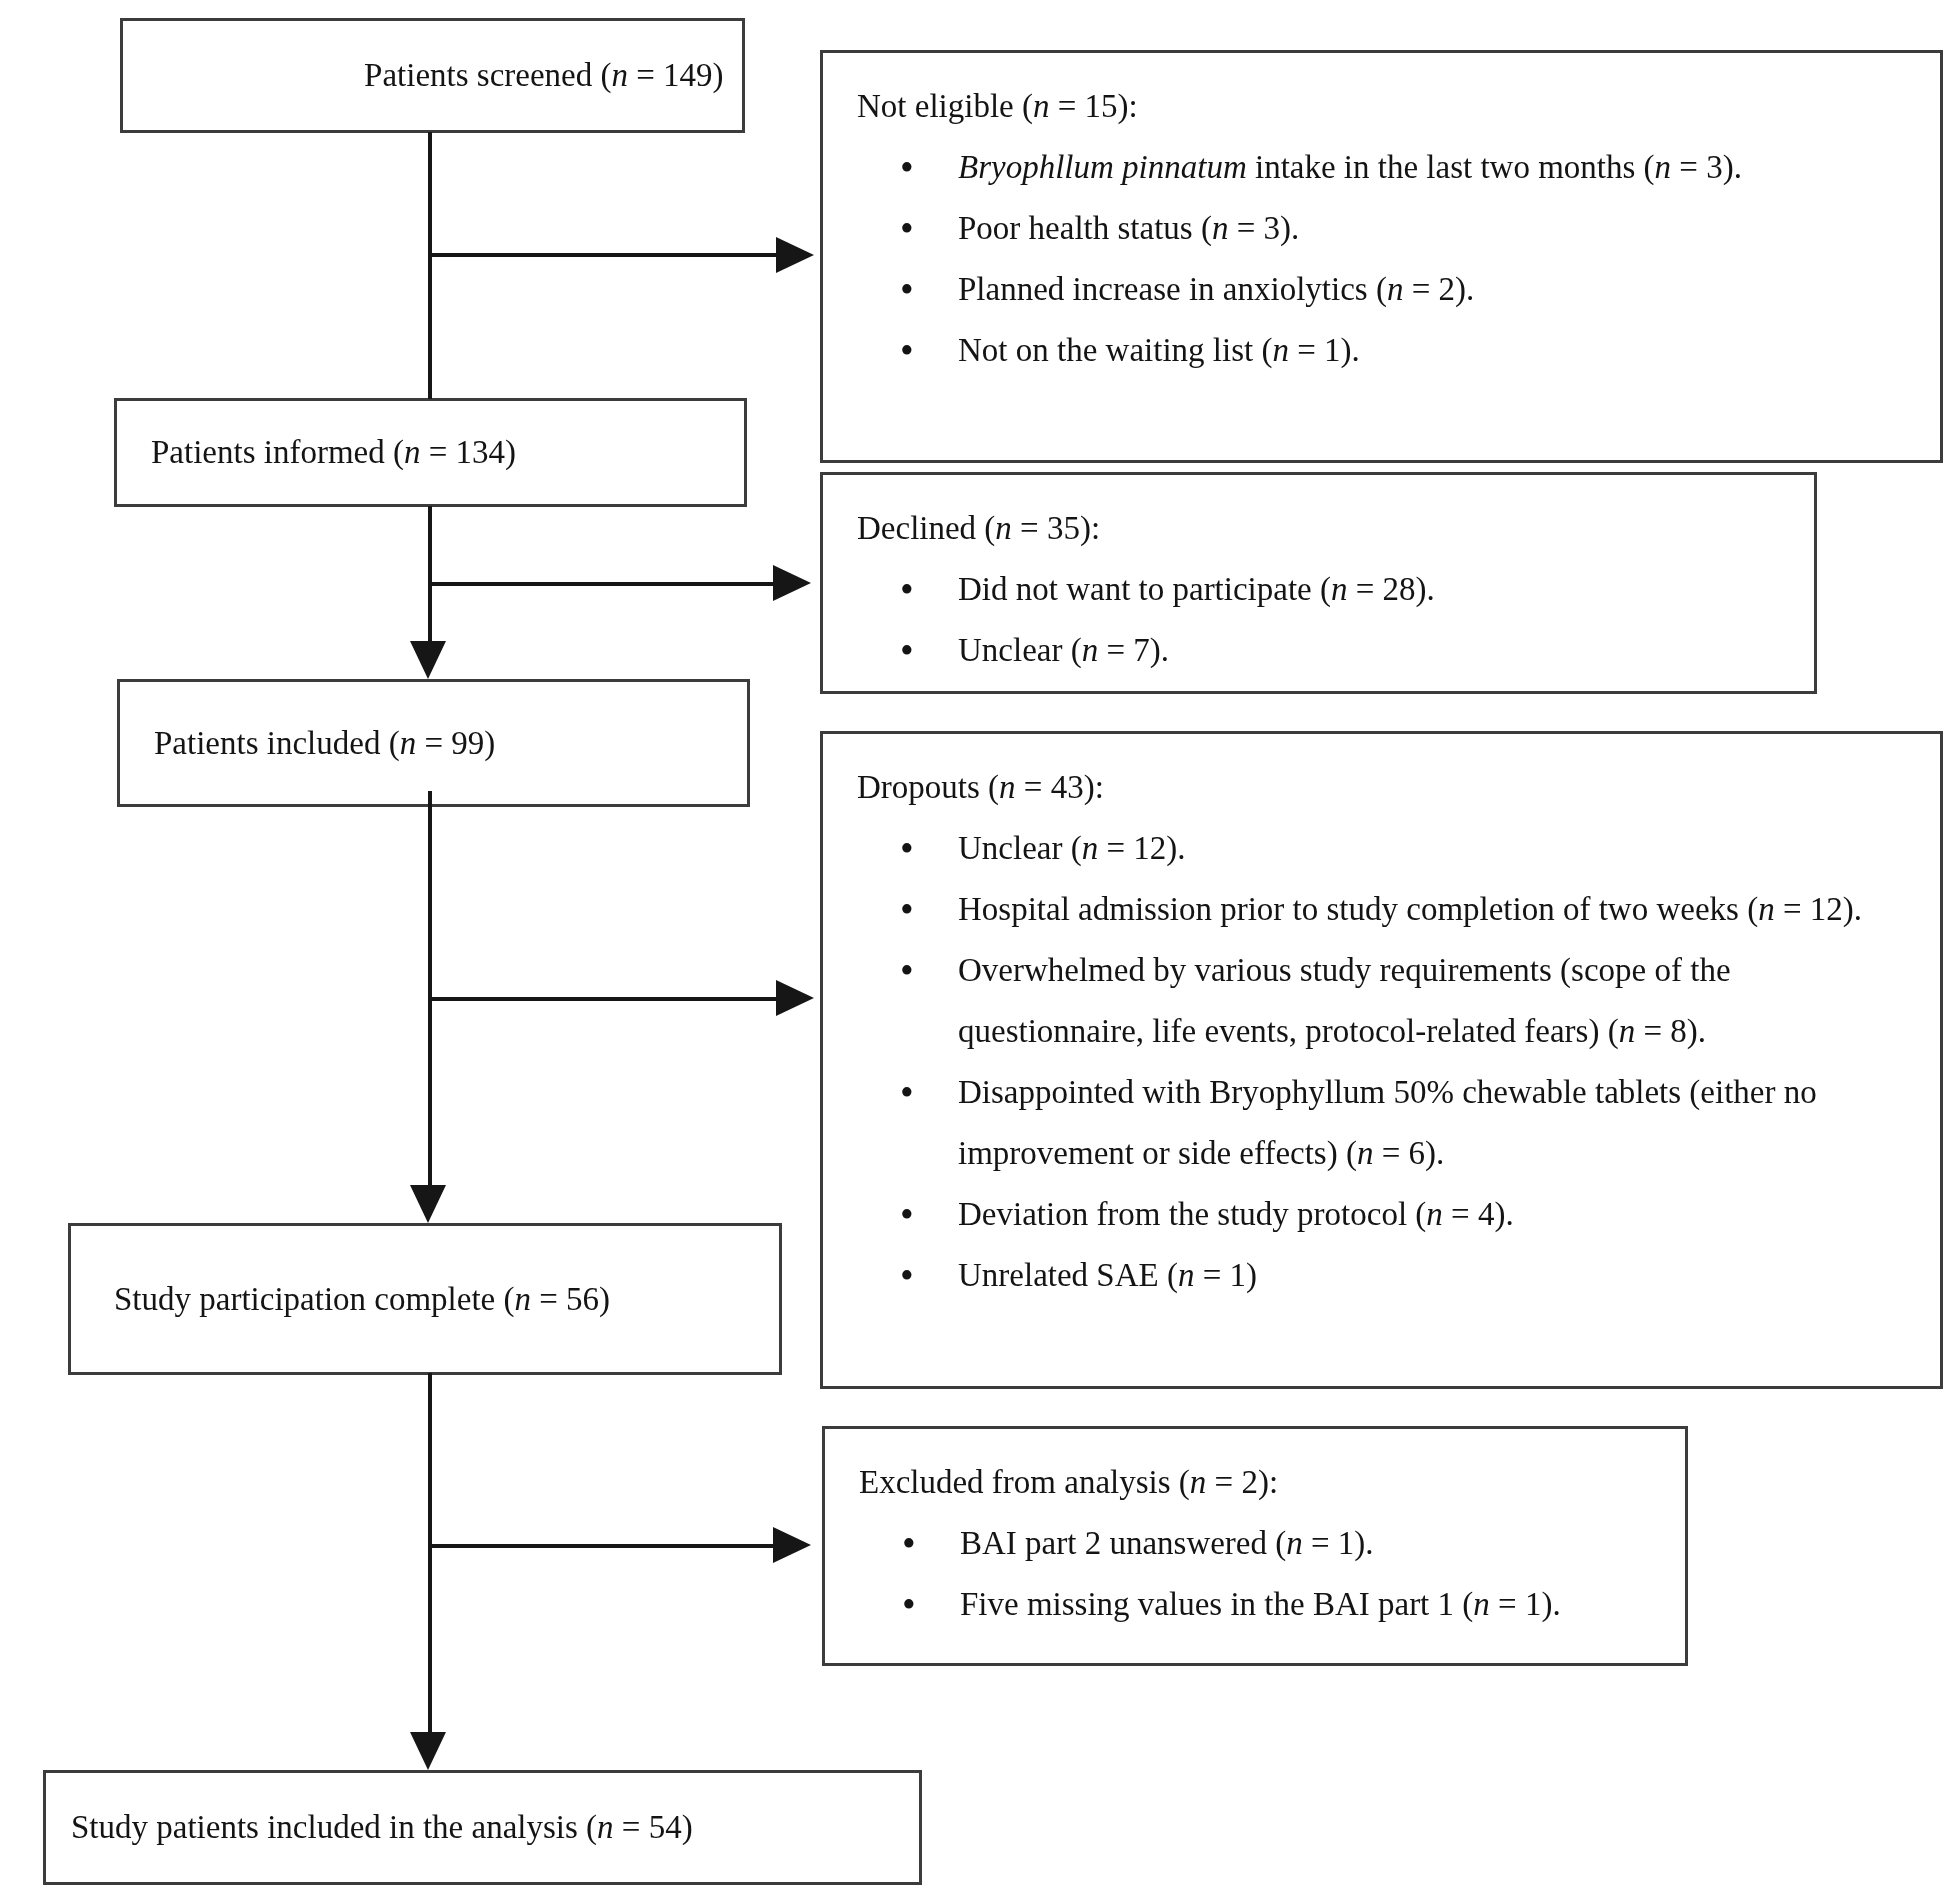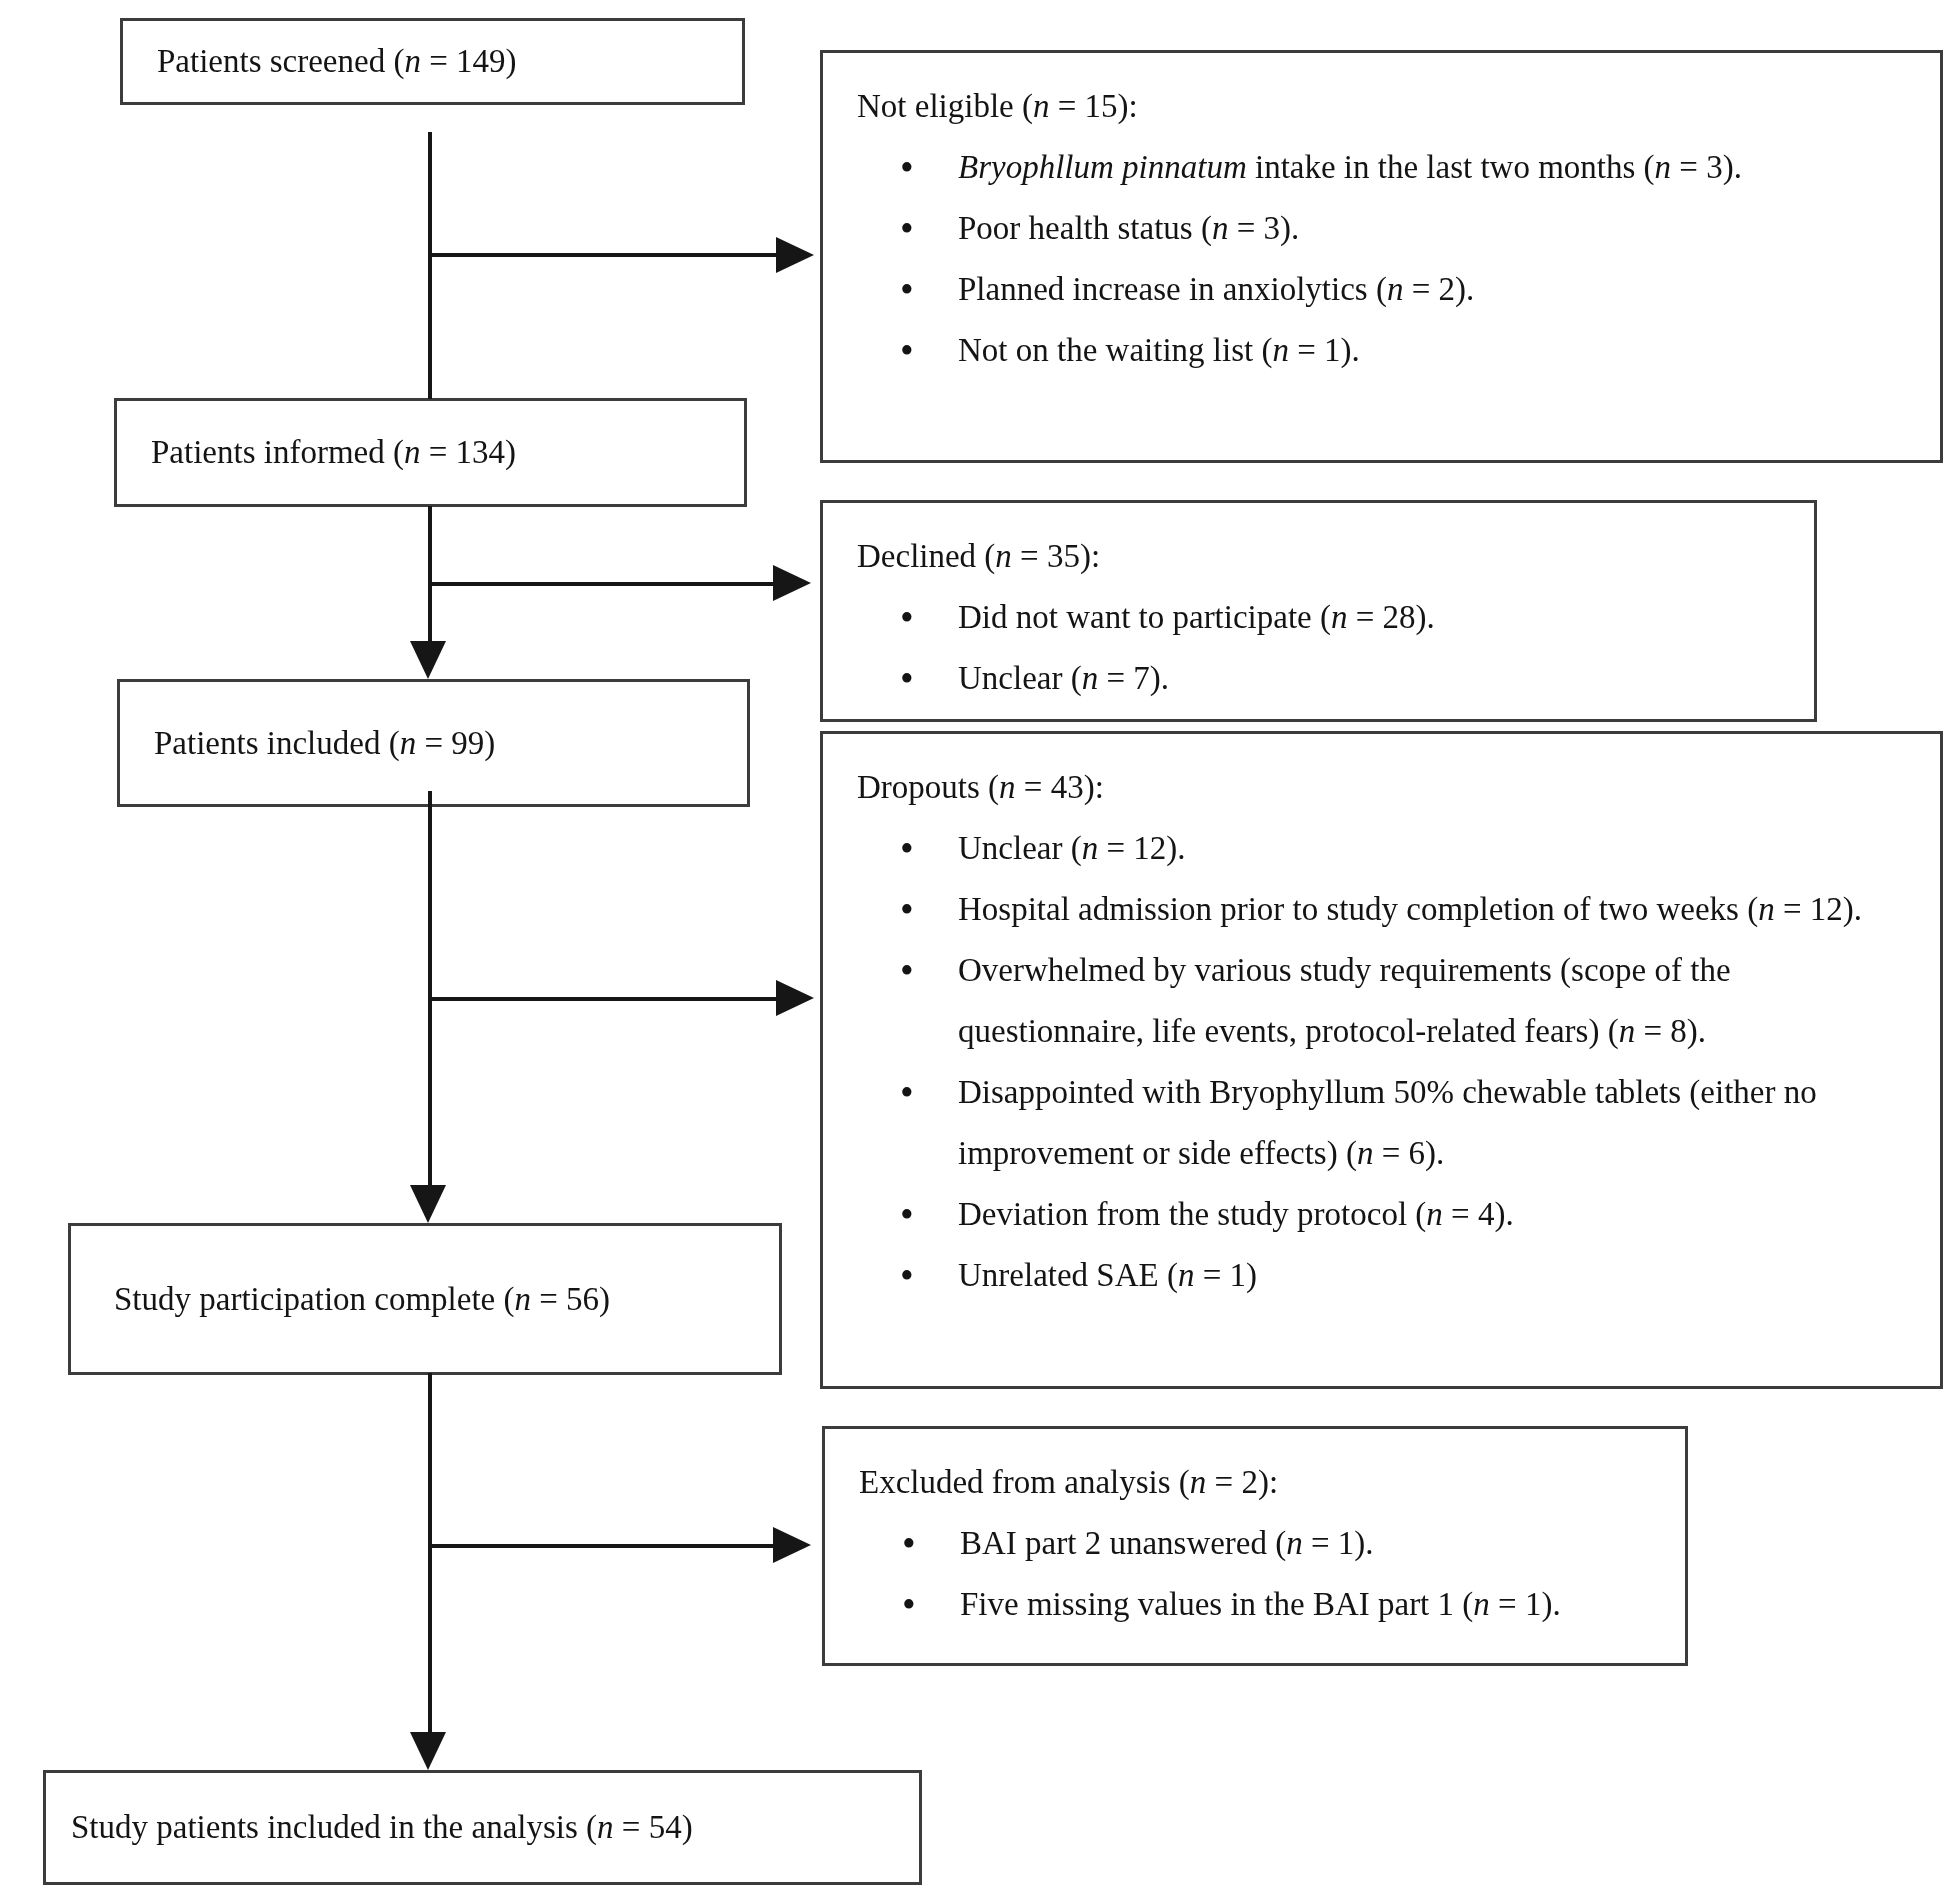--- a/index.html
+++ b/index.html
@@ -18,37 +18,37 @@
     box-sizing:border-box;
     border:3.7px solid var(--box-border);
     background:var(--background);
     display:flex;align-items:center;
     font-size:33px;
     padding:0 18.4px 0 34px;
     white-space:nowrap;
   }
   .fbox.pad70{padding-left:43px;}
   .fbox.pad40{padding-left:24.6px;}
-  #box-screened {left:120px; top:18.4px;   width:625px; height:87px;}
+  #box-screened {left:120px; top:18.4px;   width:625px; height:115px;justify-content:flex-end;}
   #box-informed {left:114px; top:398px;  width:633px; height:109px;}
   #box-included {left:117px; top:679px; width:633px; height:128px;}
   #box-complete {left:68px; top:1223px; width:714px; height:152px;}
   #box-analysis {left:15.4px;  top:1770px; width:879px; height:115px;margin-left:28px;}
 
   
   .sbox{
     position:absolute;
     box-sizing:border-box;
     border:3.7px solid var(--box-border);
     background:var(--background);
     font-size:33px;
     padding:23.4px 21.5px 0 34px;
   }
   #box-not-eligible {left:820px; top:21.5px;   width:1123px; height:413px;margin-top:28px;}
-  #box-declined     {left:820px; top:472px;  width:997px; height:222px;margin-top:28px;}
+  #box-declined     {left:820px; top:472px;  width:997px; height:222px;}
   #box-dropouts     {left:820px; top:731px; width:1123px; height:658px;}
   #box-excluded     {left:822px; top:1426px; width:866px; height:240px;}
 
   .stitle{line-height:61px;}
   ul.sitems{list-style:none;margin:0;padding:0;}
   .sitems li{position:relative;padding-left:101px;line-height:61px;}
   .sitems li::before{
     content:"\2022";
     position:absolute;left:43px;top:0;
     font-size:39px;line-height:61px;

